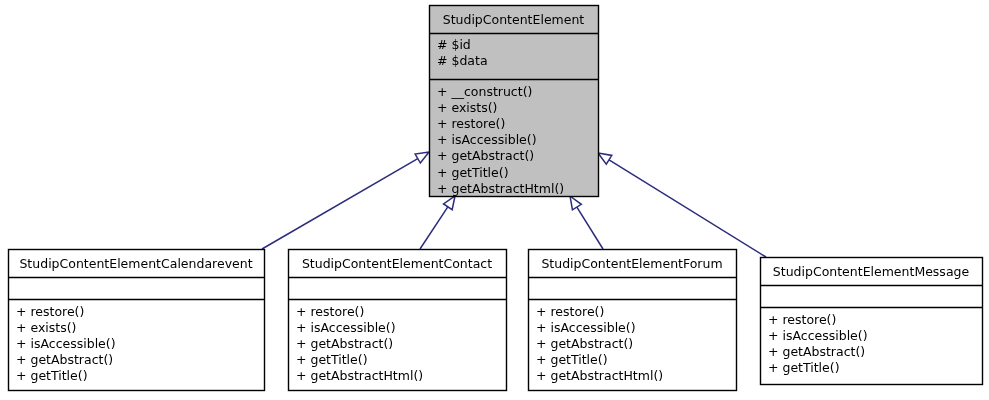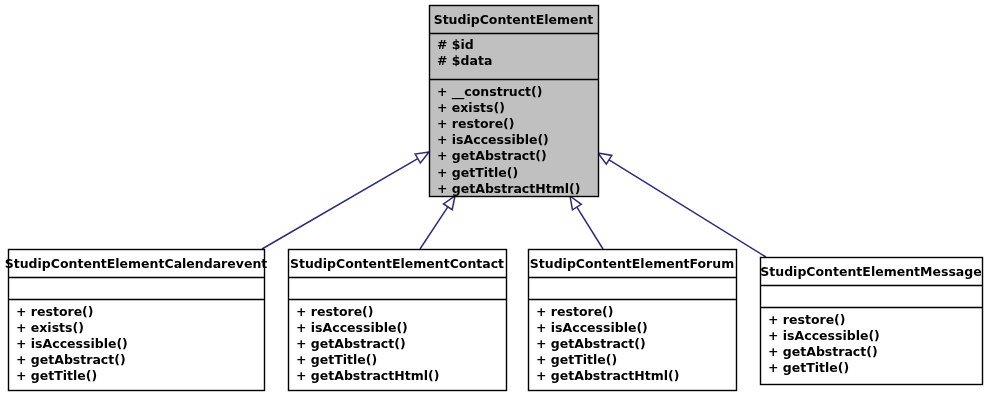--- a/index.html
+++ b/index.html
@@ -11,21 +11,20 @@
   body {
     width: 989px;
     height: 400px;
     font-family: "DejaVu Sans", sans-serif;
     overflow: hidden;
   }
   #diagram-root {
     position: relative;
     width: 989px;
     height: 400px;
-    font-weight: bold;
   }
   svg.uml-canvas {
     position: absolute;
     left: 0;
     top: 0;
     width: 989px;
     height: 400px;
     display: block;
   }
   .uml-class-box rect.box-outline {

